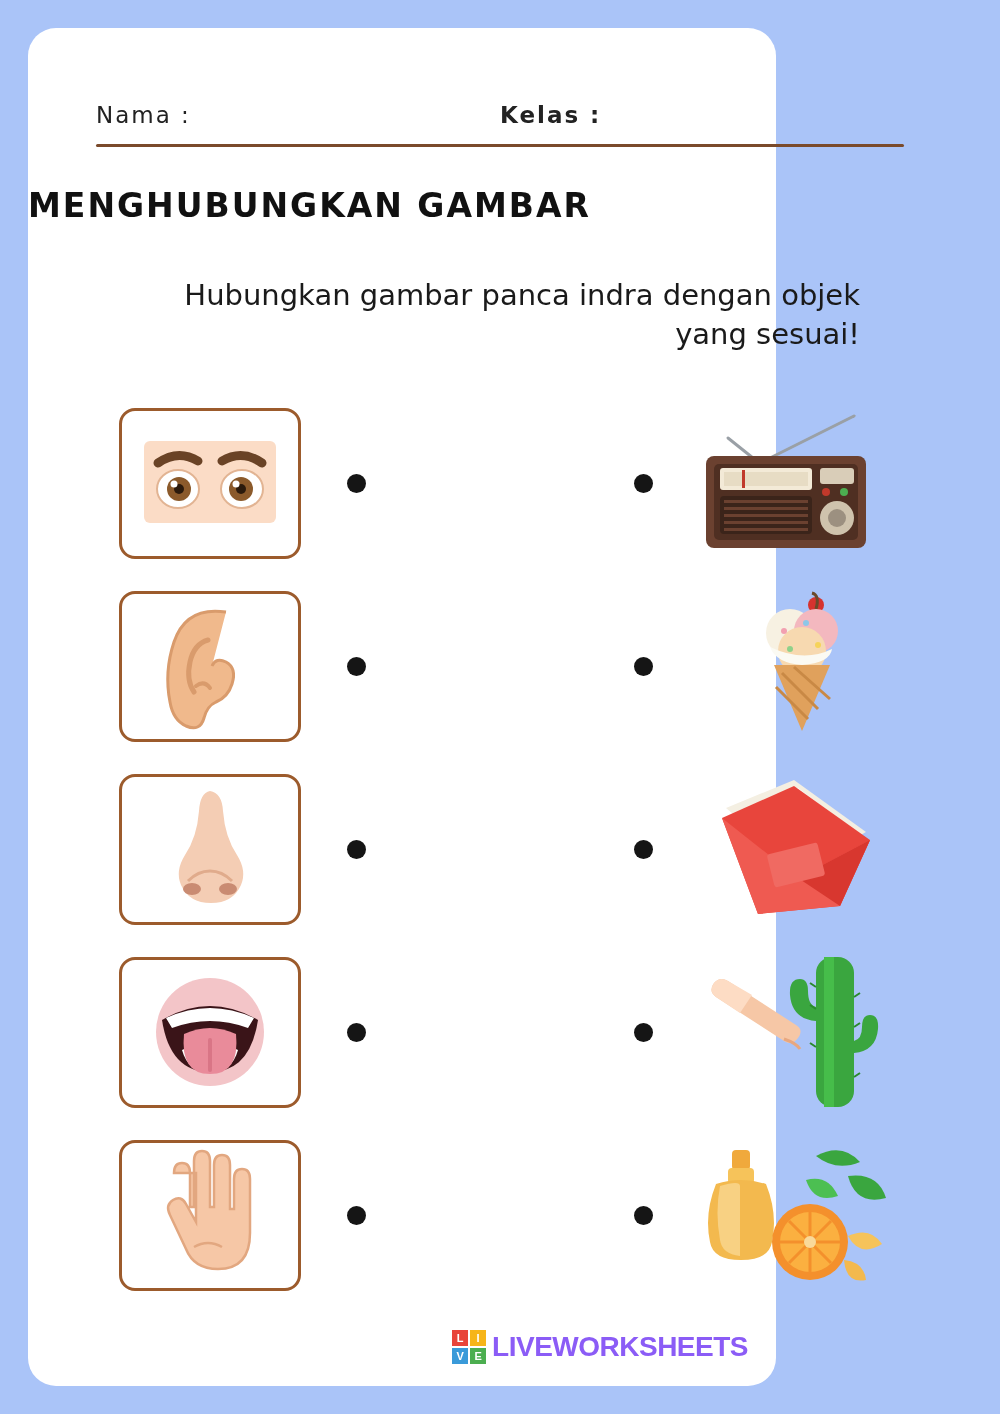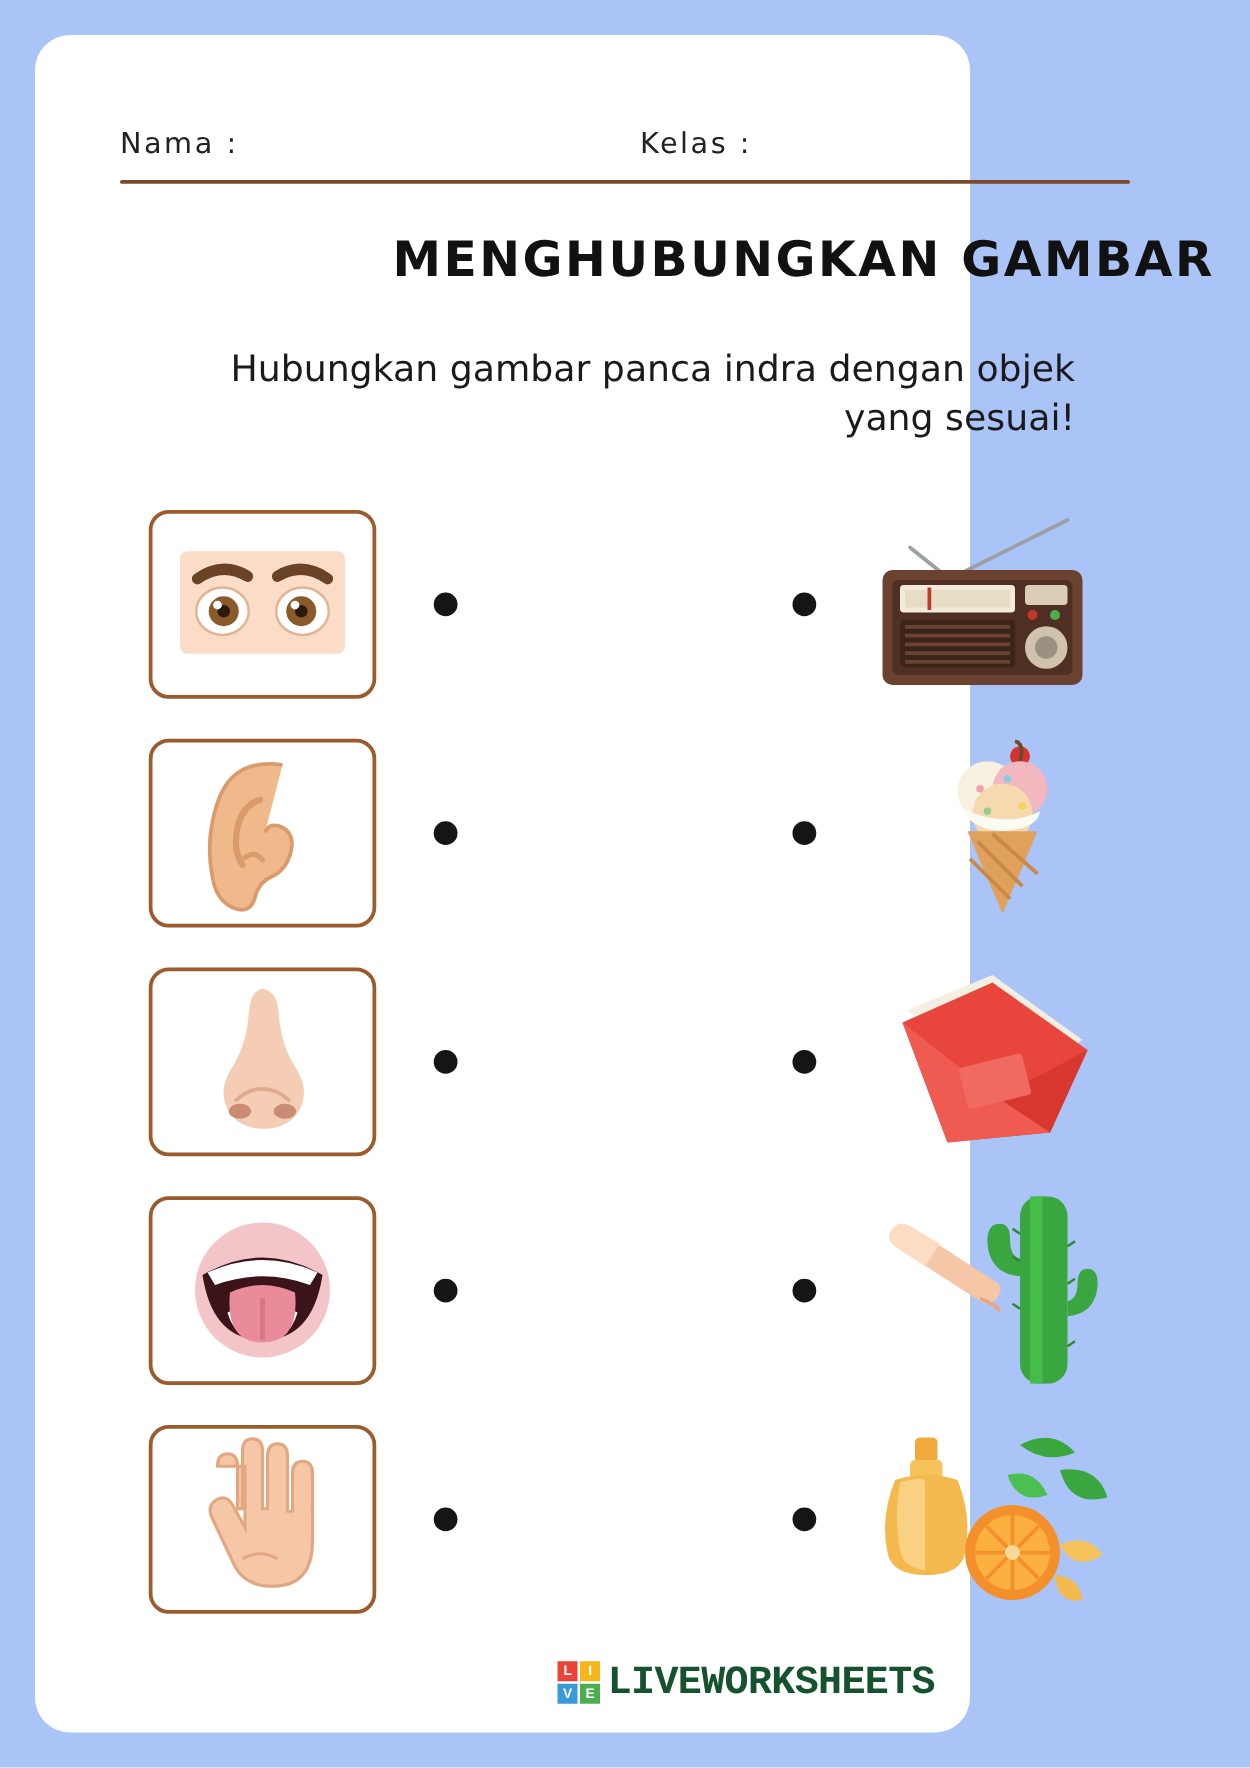--- a/index.html
+++ b/index.html
@@ -34,41 +34,41 @@
   }
   .field-label {
     position: absolute;
     font-family: "DejaVu Sans", sans-serif;
     font-size: 23px;
     letter-spacing: 2px;
     color: #222222;
     top: 22px;
   }
   .field-nama { left: 0px; }
-  .field-kelas { left: 416px; }
+  .field-kelas { left: 404px; font-weight: bold; }
   .rule {
     position: absolute;
     left: 0px;
     top: 64px;
     width: 808px;
     height: 3px;
     background: #7a4a2b;
     border-radius: 2px;
   }
 
   
   .title {
     position: absolute;
     left: 0;
     top: 158px;
     width: 944px;
-    text-align: right;
+    text-align: left;
     font-family: "DejaVu Sans", sans-serif;
     font-weight: bold;
-    font-size: 39px;
+    font-size: 33px;
     letter-spacing: 2px;
     color: #111111;
   }
   .subtitle {
     position: absolute;
     left: 112px;
     top: 248px;
     width: 720px;
     text-align: right;
     font-family: "DejaVu Sans", sans-serif;
@@ -144,25 +144,25 @@
     font-weight: bold;
     line-height: 16px;
     text-align: center;
     font-family: "Liberation Sans", sans-serif;
   }
   .lw-l { background: #e8443a; }
   .lw-i { background: #f6b519; }
   .lw-v { background: #3a9ad9; }
   .lw-e { background: #4cae50; }
   .lw-text {
-    font-family: Liberation Mono, monospace;
+    font-family: Liberation Sans, sans-serif;
     font-weight: bold;
-    font-size: 32px;
+    font-size: 28px;
     letter-spacing: -0.5px;
-    color: #14532d;
+    color: #8b5cf6;
   }
 </style>
 </head>
 <body>
 
 <div class="page">
 
   <div class="fields">
     <div class="field-label field-nama">Nama :</div>
     <div class="field-label field-kelas">Kelas :</div>

